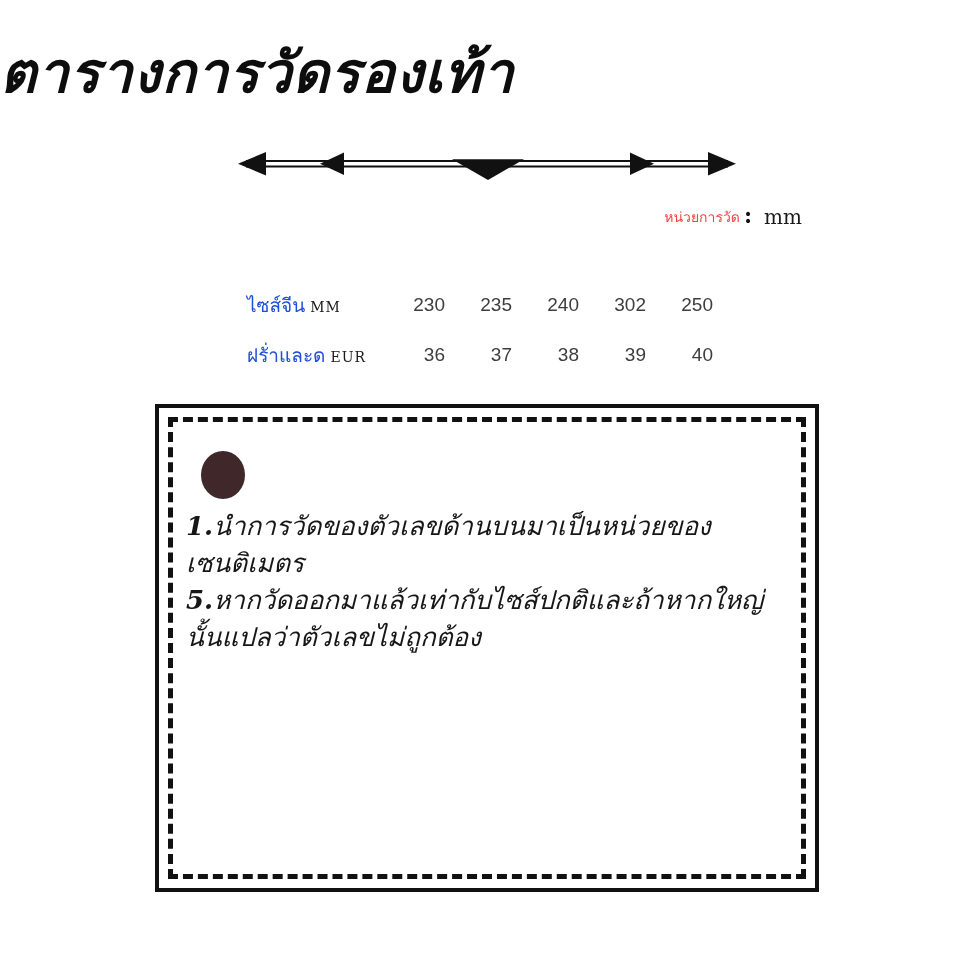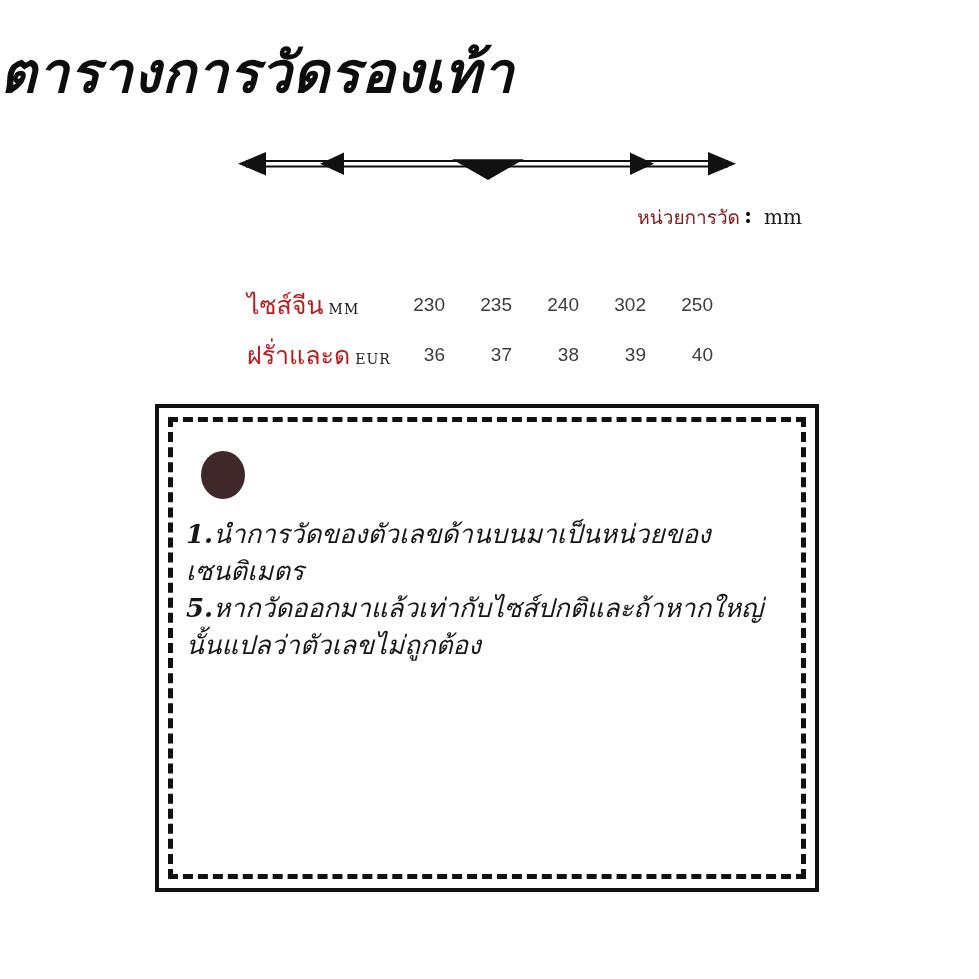--- a/index.html
+++ b/index.html
@@ -14,51 +14,51 @@
     font-size:56px;font-weight:bold;font-style:italic;color:#0d0d0d;
     letter-spacing:1px;
   }
   
   .arrow-wrap{position:absolute;left:236px;top:146px;width:502px;height:38px;}
   
   .unit-line{
     position:absolute;left:612px;top:200px;width:190px;height:34px;
     display:flex;align-items:center;justify-content:flex-end;gap:4px;
   }
-  .unit-label{font-size:19px;color:#7f1d1d;}
+  .unit-label{font-size:14px;color:#ef4444;}
   .unit-colon{font-size:22px;font-weight:bold;line-height:1;position:relative;top:-2px;}
   .unit-value{font-size:20px;color:#1a1a1a;margin-left:8px;}
   
   .size-table{
     position:absolute;left:247px;top:281px;
     display:grid;grid-template-columns:131px repeat(5,67px);
     grid-auto-rows:48px;row-gap:2px;align-items:center;
   }
   .row-label-cell{display:flex;align-items:baseline;gap:5px;white-space:nowrap;}
-  .row-label{font-size:25px;color:#b91c1c;}
+  .row-label{font-size:19px;color:#1d4ed8;}
   .row-unit{font-size:14px;letter-spacing:1px;color:#1a1a1a;}
   .size-cell{
     text-align:right;font-family:"Liberation Sans","DejaVu Sans",sans-serif;
     font-size:19px;color:#3d3d3d;
   }
   
   .instr-box{
     position:absolute;left:155px;top:404px;width:664px;height:488px;
     border:4px solid #111;box-sizing:border-box;background:#fff;
   }
   .instr-dashed{
     position:absolute;left:9px;top:9px;right:9px;bottom:9px;
     border:5px dashed #111;
   }
   .bullet-dot{
     position:absolute;left:42px;top:43px;width:44px;height:48px;
     border-radius:50%;
   }
   .instr-list{
-    position:absolute;left:27px;top:108px;width:610px;
+    position:absolute;left:27px;top:100px;width:610px;
     font-size:26px;line-height:37px;font-style:italic;color:#161616;
   }
   .instr-item{margin:0;}
   .instr-num{font-weight:bold;}
 </style>
 </head>
 <body>
 
 <div class="title">ตารางการวัดรองเท้า</div>
 

